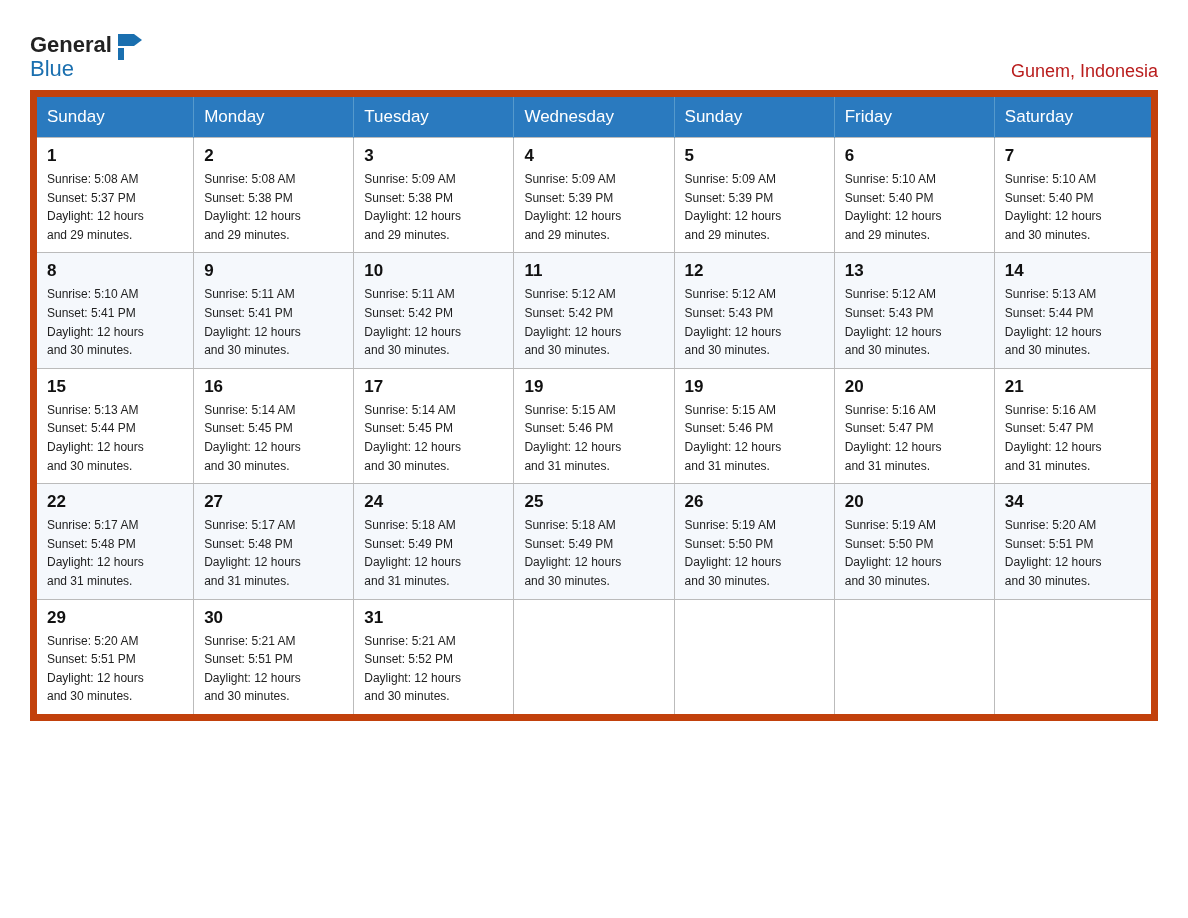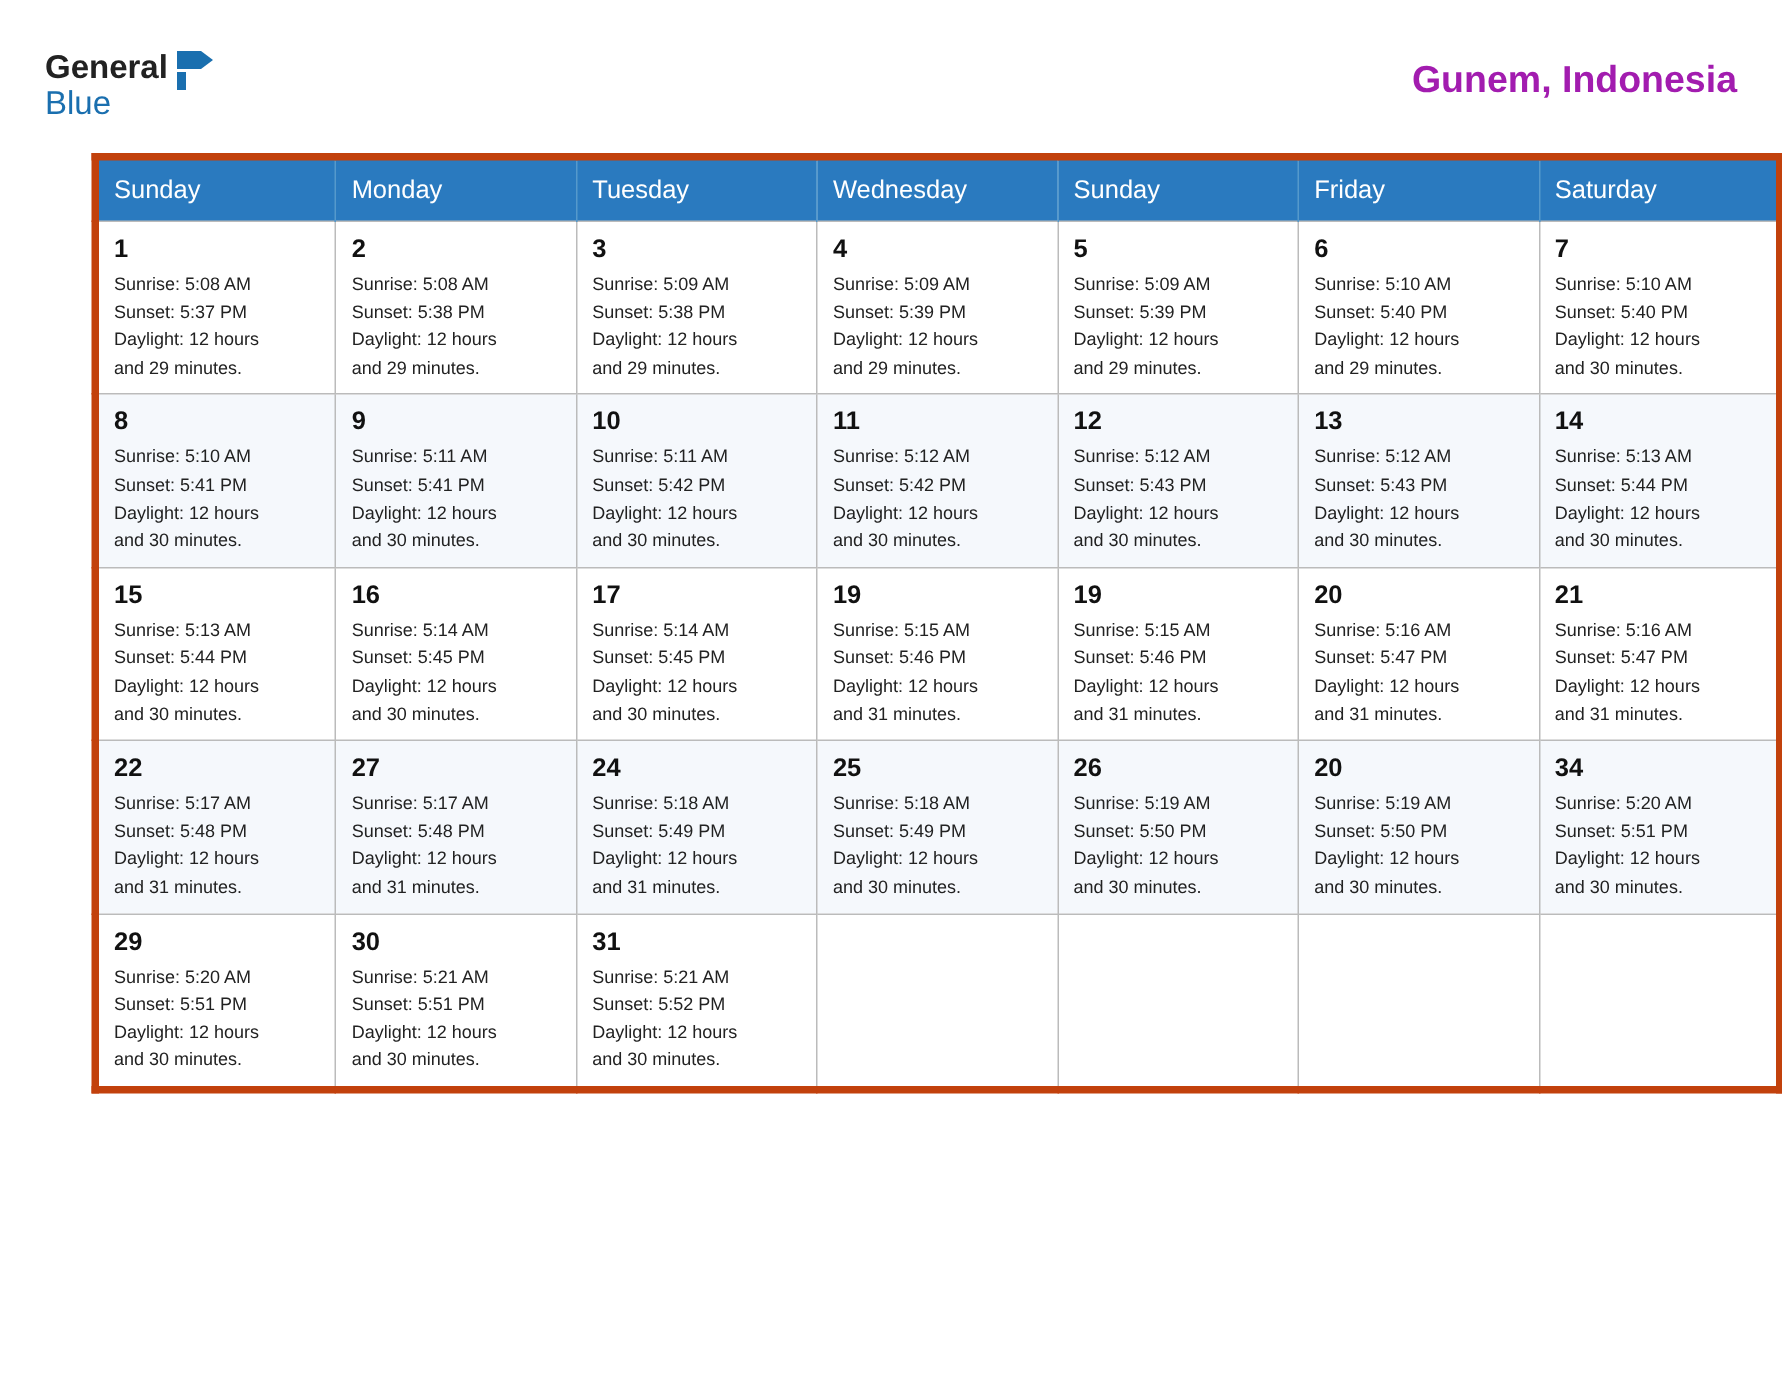--- a/index.html
+++ b/index.html
@@ -8,22 +8,22 @@
       background: #ffffff;
       width: 1188px;
       min-height: 918px;
       padding: 20px 30px;
     }
 
     
     .header {
       display: flex;
       justify-content: space-between;
-      align-items: center;
-      margin-bottom: 20px;
+      align-items: flex-end;
+      margin-bottom: 8px;
     }
 
     .logo-area {
       display: flex;
       align-items: center;
       margin-top: 10px;
     }
 
     .logo-text {
       font-size: 22px;
@@ -37,32 +37,30 @@
     }
 
     .month-title {
       font-size: 52px;
       font-weight: bold;
       color: #111;
       line-height: 1.1;
     }
 
     .location {
-      font-size: 25px;
-      color: #a21caf;
+      font-size: 18px;
+      color: #b91c1c;
       margin-top: 4px;
-      font-weight: bold;
     }
 
     
     .calendar-table {
       width: 100%;
       border-collapse: collapse;
-      border: 5px solid #c2410c;
-      margin-left: 31px;
+      border: 7px solid #c2410c;
     }
 
     .calendar-table th {
       background-color: #2a7abf;
       color: #ffffff;
       text-align: left;
       padding: 10px 10px;
       font-size: 17px;
       font-weight: normal;
       border-right: 1px solid #5599cc;

